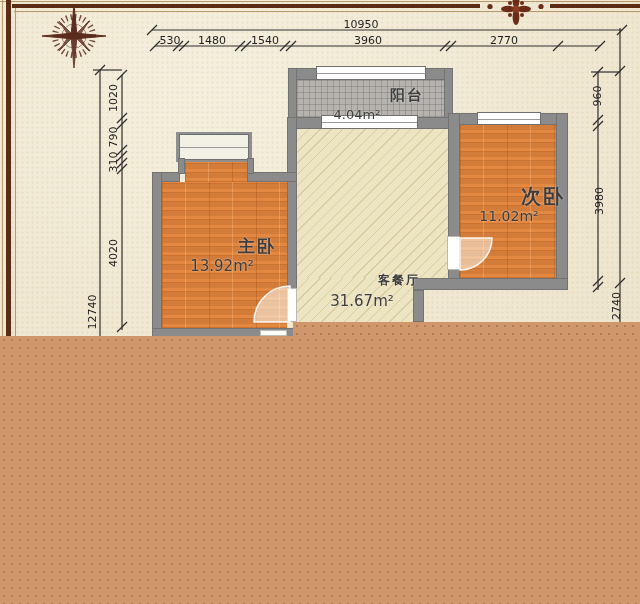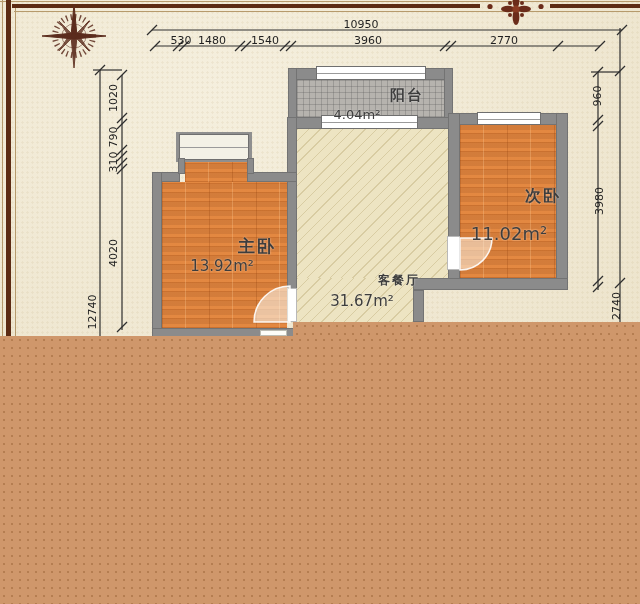--- a/index.html
+++ b/index.html
@@ -123,21 +123,21 @@
         <path d="M593 131 L603 121"></path>
       <path d="M593 286 L603 276"></path>
         <path d="M593 292 L603 282"></path>
       <path d="M620 28 V322"></path>
         <path d="M615 76 L625 66"></path>
       <path d="M615 288 L625 278"></path>
     </g>
   </svg>
 
   <div class="dim" style="left:361px;top:24px;">10950</div>
-  <div class="dim" style="left:181px;top:40px;">530</div>
+  <div class="dim" style="left:170px;top:40px;">530</div>
   <div class="dim" style="left:212px;top:40px;">1480</div>
   <div class="dim" style="left:265px;top:40px;">1540</div>
   <div class="dim" style="left:368px;top:40px;text-align:center;">3960</div>
   <div class="dim" style="left:504px;top:40px;">2770</div>
   <div class="dimv" style="left:113px;top:98px;">1020</div>
   <div class="dimv" style="left:113px;top:137px;">790</div>
   <div class="dimv" style="left:113px;top:162px;">310</div>
   <div class="dimv" style="left:113px;top:253px;">4020</div>
   <div class="dimv" style="left:92px;top:312px;">12740</div>
   <div class="dimv" style="left:597px;top:96px;">960</div>
@@ -189,21 +189,21 @@
 
   <svg width="640" height="604" viewBox="0 0 640 604">
     <path d="M290 322 L290 286 A36 36 0 0 0 254 322 Z" fill="rgba(255,253,245,.55)" stroke="rgba(255,255,255,.9)" stroke-width="1.5"></path>
     <path d="M460 238 L460 270 A32 32 0 0 0 492 238 Z" fill="rgba(255,253,245,.5)" stroke="rgba(255,255,255,.9)" stroke-width="1.5"></path>
   </svg>
 
   <div class="rname" style="left:371px;top:95px;font-size:15px;">阳台</div>
   <div class="rarea" style="left:357px;top:114px;font-size:13px;">4.04m²</div>
   <div class="rname" style="left:221px;top:246px;font-size:17px;">主卧</div>
   <div class="rarea" style="left:222px;top:266px;font-size:15px;text-align:right;">13.92m²</div>
-  <div class="rname" style="left:507px;top:196px;font-size:16px;">次卧</div>
-  <div class="rarea" style="left:509px;top:216px;font-size:18px;margin-top:17px;">11.02m²</div>
+  <div class="rname" style="left:507px;top:196px;font-size:20px;">次卧</div>
+  <div class="rarea" style="left:509px;top:216px;font-size:14px;">11.02m²</div>
   <div class="rname" style="left:363px;top:280px;font-size:12px;text-align:center;">客餐厅</div>
   <div class="rarea" style="left:362px;top:301px;font-size:15px;">31.67m²</div>
 
   <div class="brown" style="left:293px;top:322px;width:347px;height:16px;"></div>
   <div class="brown" style="left:0;top:336px;width:640px;height:268px;"></div>
 
 </div>
 
 </body></html>

